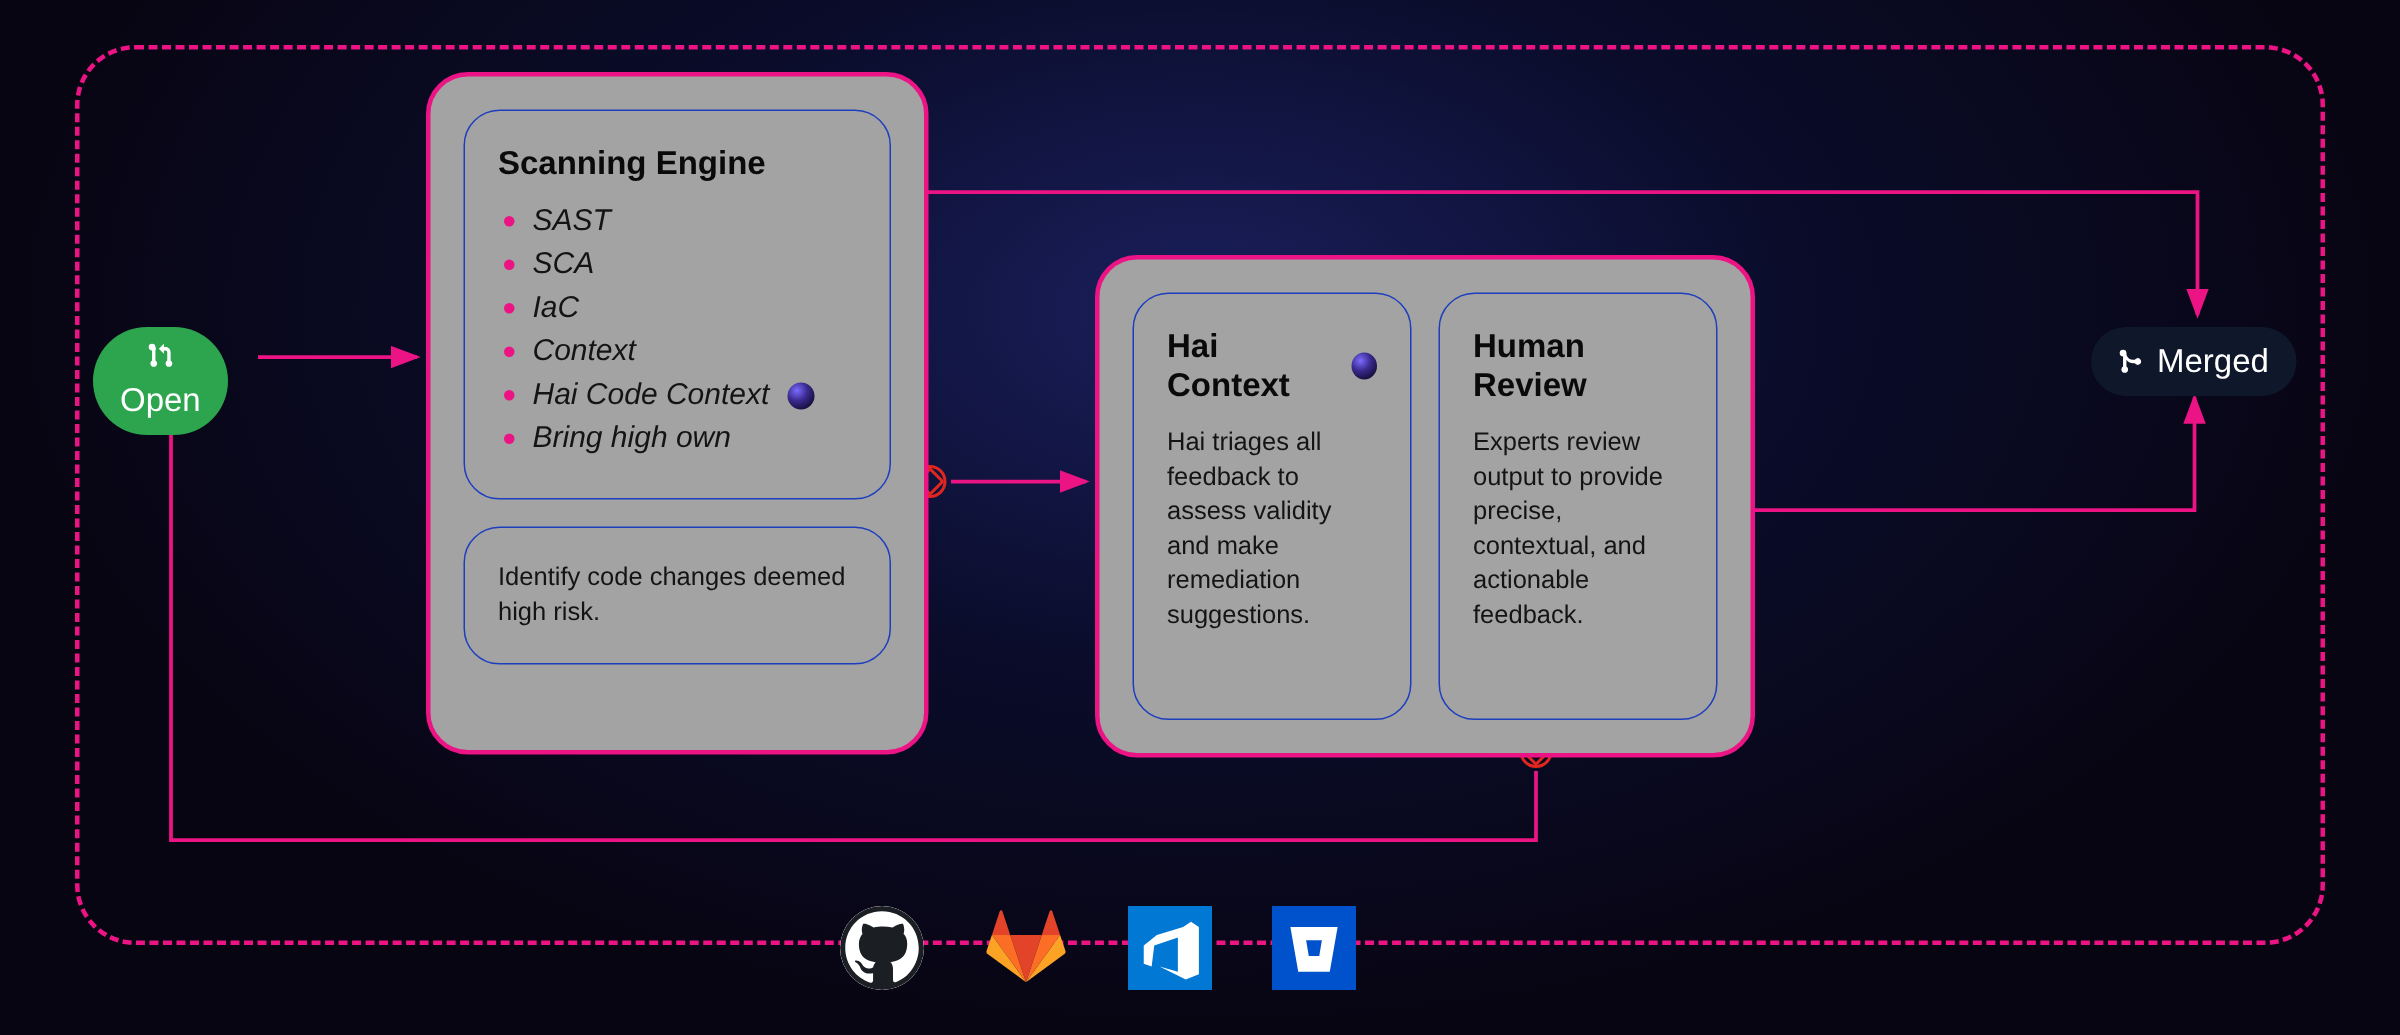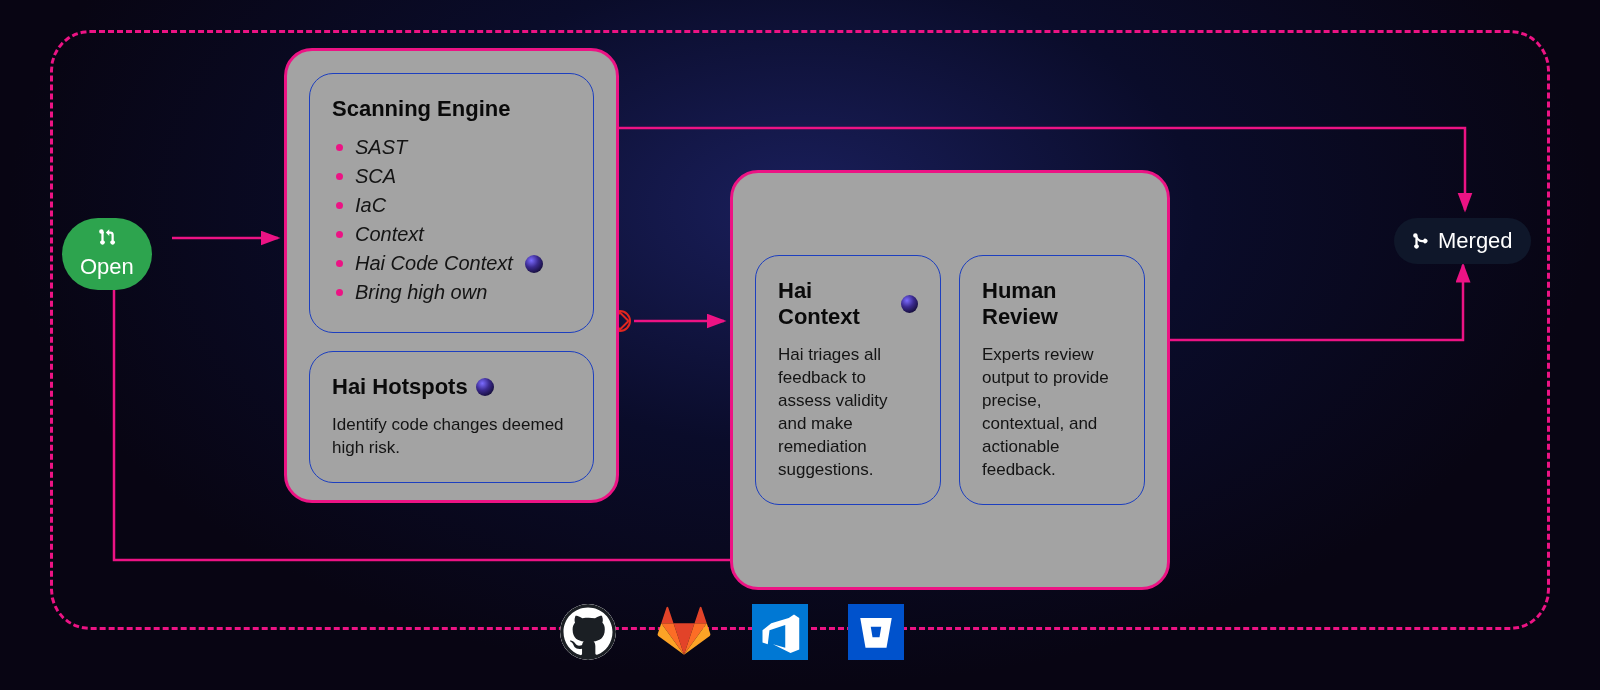--- a/index.html
+++ b/index.html
@@ -36,21 +36,21 @@
   .pill svg { width: 18px; height: 18px; }
 
   .big-card {
     position: absolute;
     background: #a3a3a3;
     border: 3px solid #ec1384;
     border-radius: 28px;
     padding: 22px;
   }
   .card1 { left: 284px; top: 48px; width: 335px; height: 455px; }
-  .card2 { left: 730px; top: 170px; width: 440px; height: 420px; display: flex; gap: 18px; align-items: center; }
+  .card2 { left: 730px; top: 170px; width: 440px; height: 335px; display: flex; gap: 18px; }
 
   .inner-card {
     border: 1.5px solid #1d3fbf;
     border-radius: 24px;
     padding: 22px 22px;
     background: transparent;
   }
   .card1 .inner-card:first-child { margin-bottom: 18px; }
   .card2 .inner-card { flex: 1; }
 
@@ -178,24 +178,20 @@
       <li>
           <span>Hai Code Context</span> 
           <span class="orb"></span>
         </li>
       <li>
           <span>Bring high own</span>
         </li>
     </ul>
   </div>
   <div class="inner-card">
-    <div class="card-title">
-      <span>Hai Hotspots</span>
-        <span class="orb"></span>
-    </div>
     <div class="desc">Identify code changes deemed high risk.</div>
   </div>
 </div>
 
 <div class="big-card card2" style="z-index:2;">
   <div class="inner-card">
     <div class="card-title">
       <span>Hai Context</span> 
         <span class="orb"></span>
     </div>

